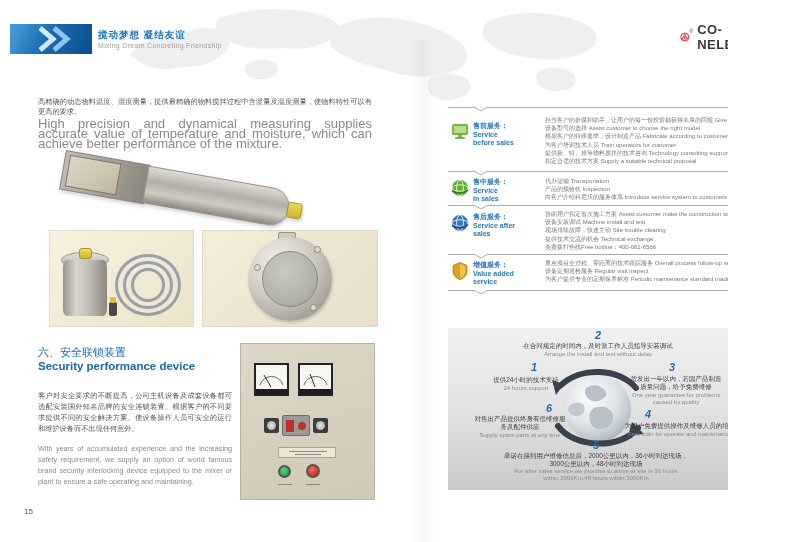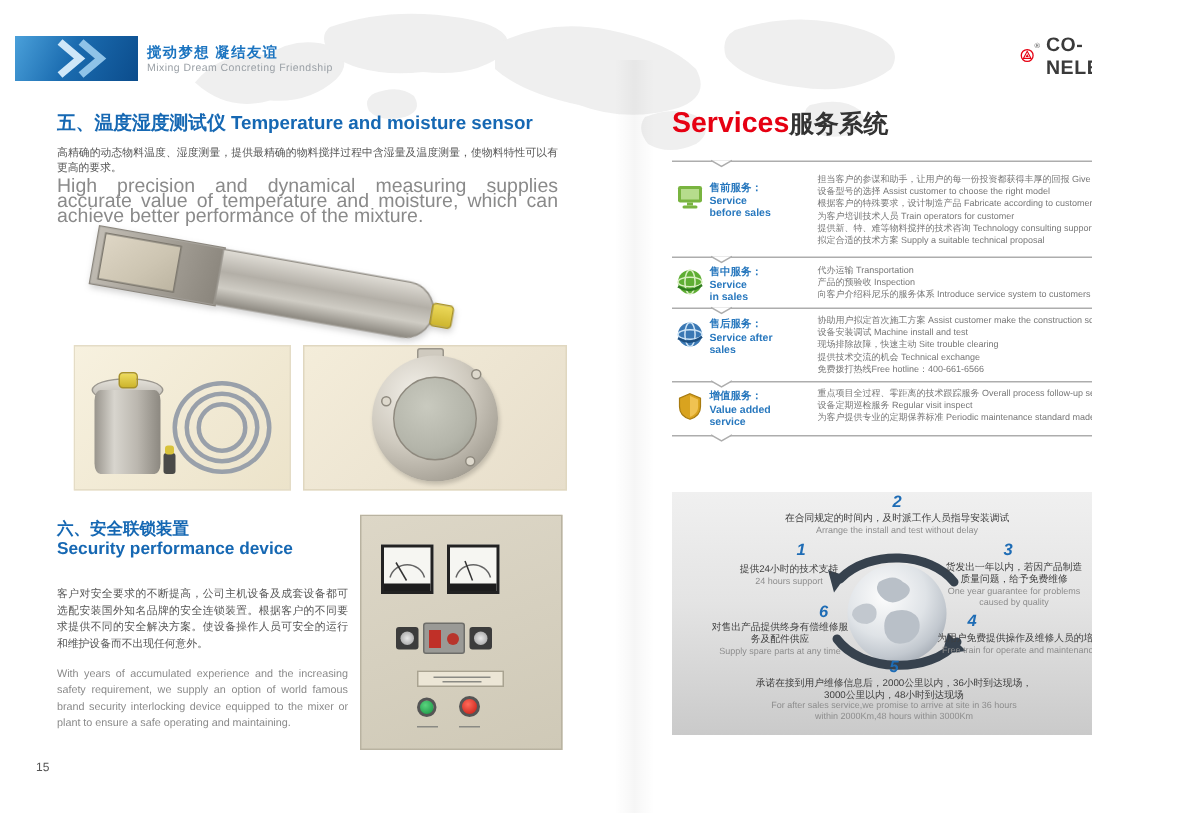--- a/index.html
+++ b/index.html
@@ -71,21 +71,21 @@
                box-shadow:1px 2px 3px rgba(0,0,0,.18); }
   .pb-face { position:absolute; left:60px; top:21px; width:56px; height:56px; border-radius:50%;
              background:radial-gradient(circle at 40% 35%,#c9cabf 0%,#b4b5aa 60%,#9c9d92 100%);
              border:1px solid #8e897e; }
   .pb-screw { position:absolute; width:7px; height:7px; border-radius:50%; background:#ded9cd;
               border:1px solid #8e897e; }
   .pb-tab { position:absolute; left:76px; top:2px; width:18px; height:10px; background:#cfcabf;
             border:1px solid #9a958a; border-radius:2px; }
 
   
-  .s6-title-cn { position:absolute; left:38px; top:345px; font-size:11px; font-weight:bold; color:#1668b3; }
+  .s6-title-cn { position:absolute; left:38px; top:345px; font-size:11px; font-weight:normal; color:#1668b3; }
   .s6-title-en { position:absolute; left:38px; top:360px; font-size:11.5px; font-weight:bold; color:#1668b3; }
   .s6-cn { position:absolute; left:38px; top:390px; width:194px; font-size:7.2px; line-height:11px;
            color:#555; text-align:justify; }
   .s6-en { position:absolute; left:38px; top:443px; width:194px; font-size:7.2px; line-height:11px;
            color:#8a8a8a; text-align:justify; }
 
   
   .photo-c { position:absolute; left:240px; top:343px; width:135px; height:157px;
              background:linear-gradient(160deg,#ddd7c7 0%,#cfc9b7 100%); box-shadow:0 0 0 1px #b9b3a1 inset; }
   .meter { position:absolute; width:35px; height:33px; background:#f6f6f2; border:2px solid #222; }
@@ -176,21 +176,20 @@
     <svg width="18" height="18" viewBox="0 0 18 18">
       <circle cx="9" cy="9" r="7.4" fill="none" stroke="#e60012" stroke-width="1.6"></circle>
       <path d="M9,3.8 L13.8,12.6 L4.2,12.6 Z" fill="none" stroke="#e60012" stroke-width="1.4"></path>
       <path d="M9,7.2 L11,11 L7,11 Z" fill="#e60012"></path>
     </svg>
     <span class="reg">®</span>
     <span class="brand">CO-NELE</span>
     <span class="brand-cn">科尼乐</span>
   </div>
 
-  <div class="s5-title">五、温度湿度测试仪 Temperature and moisture sensor</div>
   <div class="s5-cn">高精确的动态物料温度、湿度测量，提供最精确的物料搅拌过程中含湿量及温度测量，使物料特性可以有更高的要求。</div>
   <div class="s5-en">High precision and dynamical measuring supplies accurate value of temperature and moisture, which can achieve better performance of the mixture.</div>
 
   <div class="probe-wrap">
     <div class="probe">
       <div class="probe-head">
         <div class="probe-window"></div>
       </div>
       <div class="probe-tube"></div>
       <div class="probe-cap"></div>
@@ -244,23 +243,20 @@
     <div class="lamp green"></div>
     <div class="lamp red"></div>
     <div class="lamp-tag t1"></div>
     <div class="lamp-tag t2"></div>
   </div>
 
   <div class="page-num left">15</div>
 
   <div class="rpage">
 
-    <div class="svc-title">
-      <span class="red">Services</span><span class="dark">服务系统</span>
-    </div>
 
     <div class="divider d1">
       <div class="line"></div>
       <svg width="14" height="7" viewBox="0 0 14 7">
           <polygon points="0,2 7,2 14,2 7,7" fill="#fff"></polygon>
           <polyline points="0,2 7,6 14,2" fill="none" stroke="#adadad" stroke-width="1"></polyline>
         </svg>
     </div>
 
     <svg class="svc-icon" style="top:121px" viewBox="0 0 20 20">

